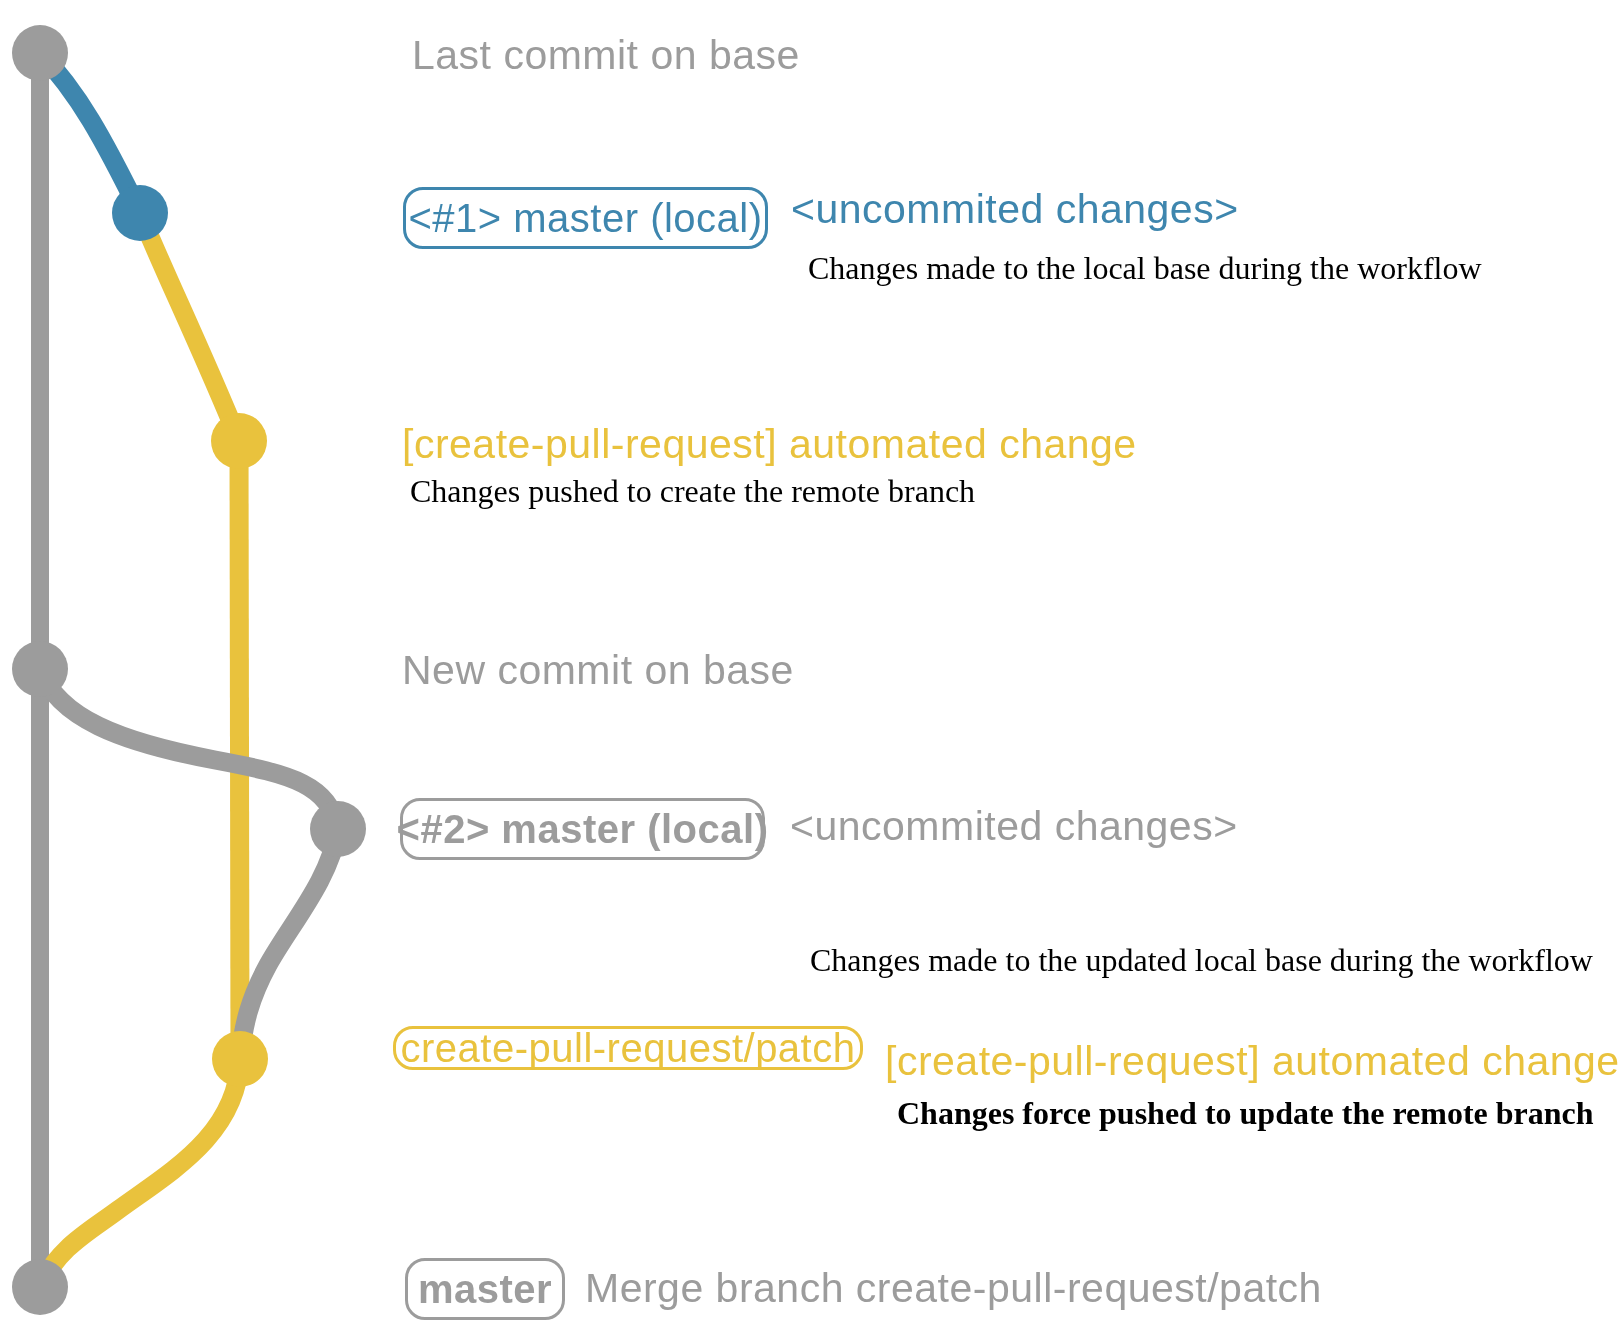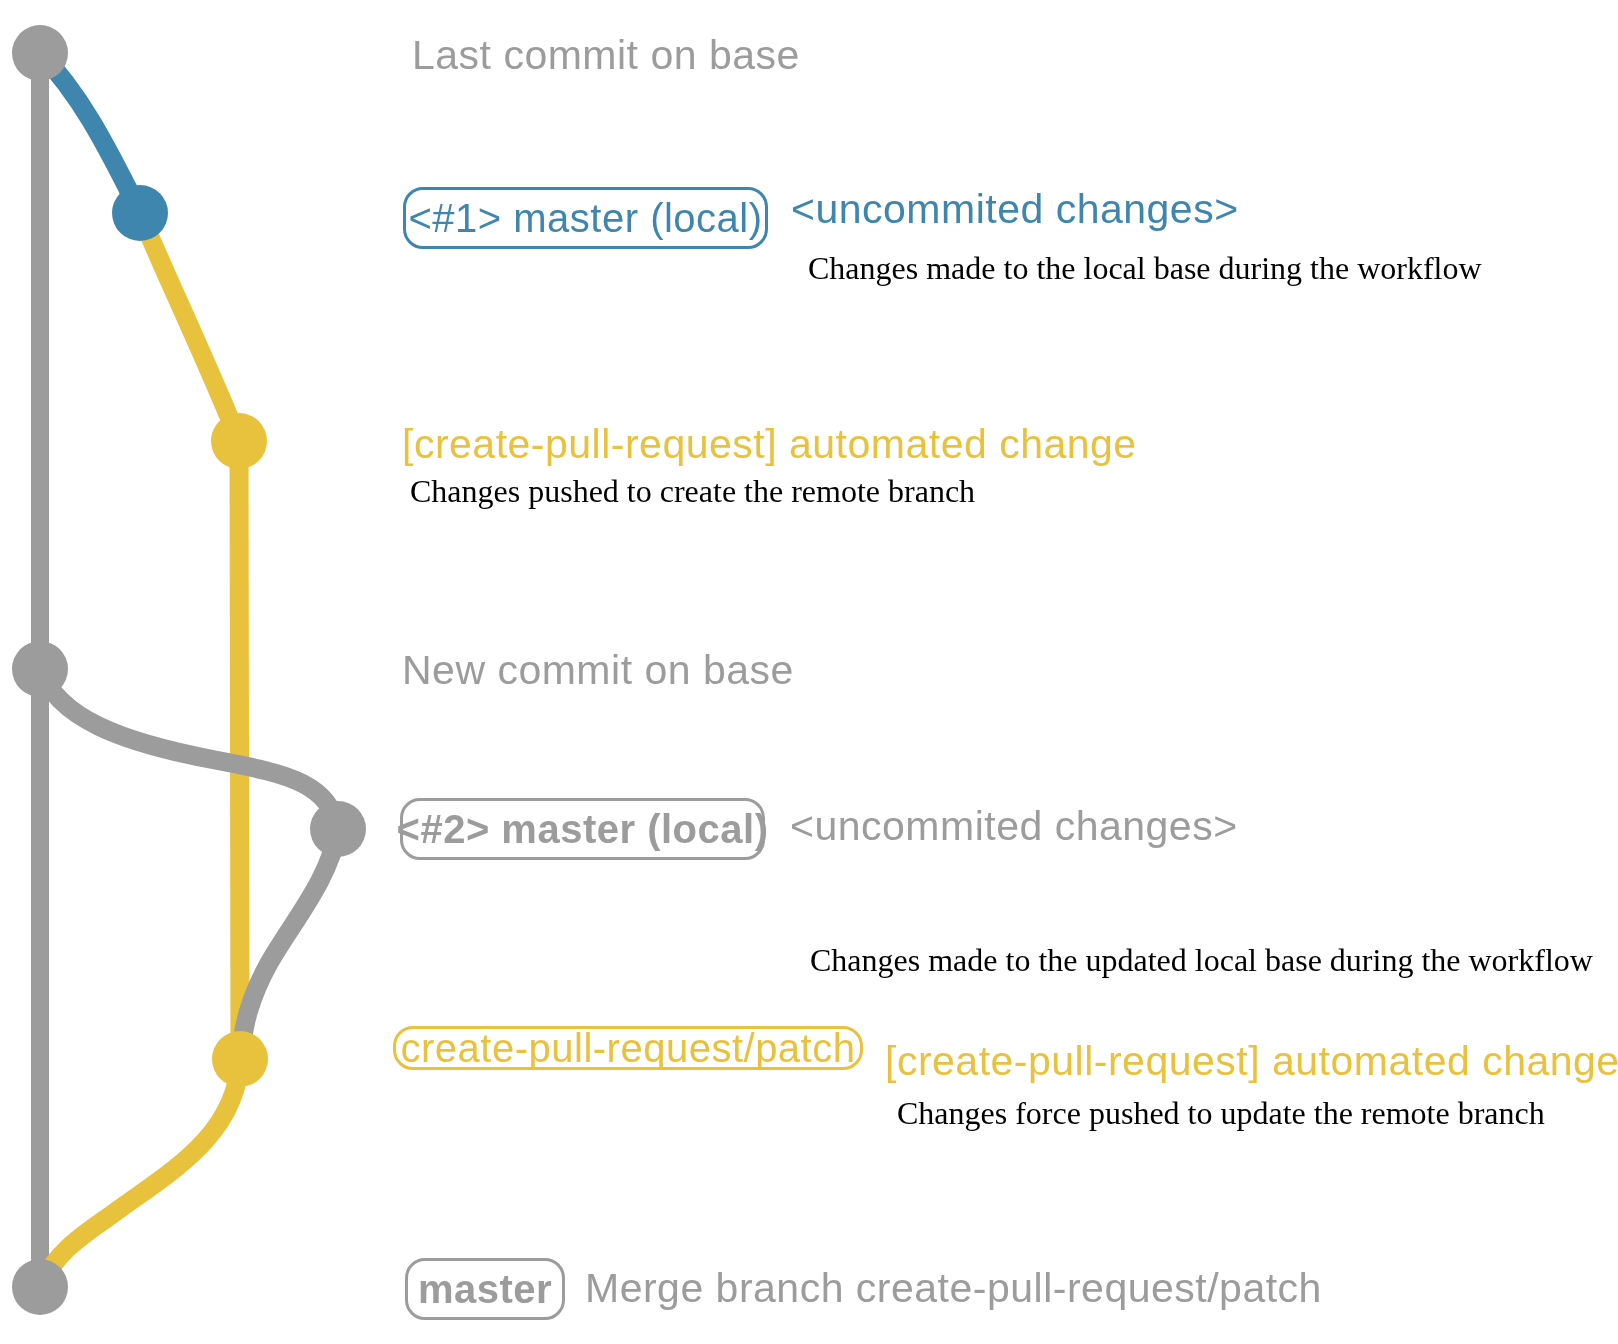--- a/index.html
+++ b/index.html
@@ -69,18 +69,18 @@
   <div class="abs serif" style="left:410px;top:491px;">Changes pushed to create the remote branch</div>
 
   <div class="abs sans gray-text" style="left:402px;top:670px;">New commit on base</div>
 
   <div class="badge badge-gray" style="left:400px;top:829px;width:365px;height:62px;">&lt;#2&gt; master (local)</div>
   <div class="abs sans gray-text" style="left:790px;top:826px;">&lt;uncommited changes&gt;</div>
   <div class="abs serif" style="left:810px;top:928px;margin-top:32px;">Changes made to the updated local base during the workflow</div>
 
   <div class="badge badge-yellow" style="left:393px;top:1024px;width:470px;height:44px;margin-top:24px;">create-pull-request/patch</div>
   <div class="abs sans yellow-text" style="left:885px;top:1061px;">[create-pull-request] automated change</div>
-  <div class="abs serif" style="left:897px;top:1113px;">Changes force pushed to update the remote branch</div>
+  <div class="abs serif" style="left:897px;top:1113px;font-weight:bold;">Changes force pushed to update the remote branch</div>
 
   <div class="badge badge-gray" style="left:405px;top:1289px;width:160px;height:62px;">master</div>
   <div class="abs sans gray-text" style="left:585px;top:1288px;">Merge branch create-pull-request/patch</div>
 
 </div>
 
 </body></html>

